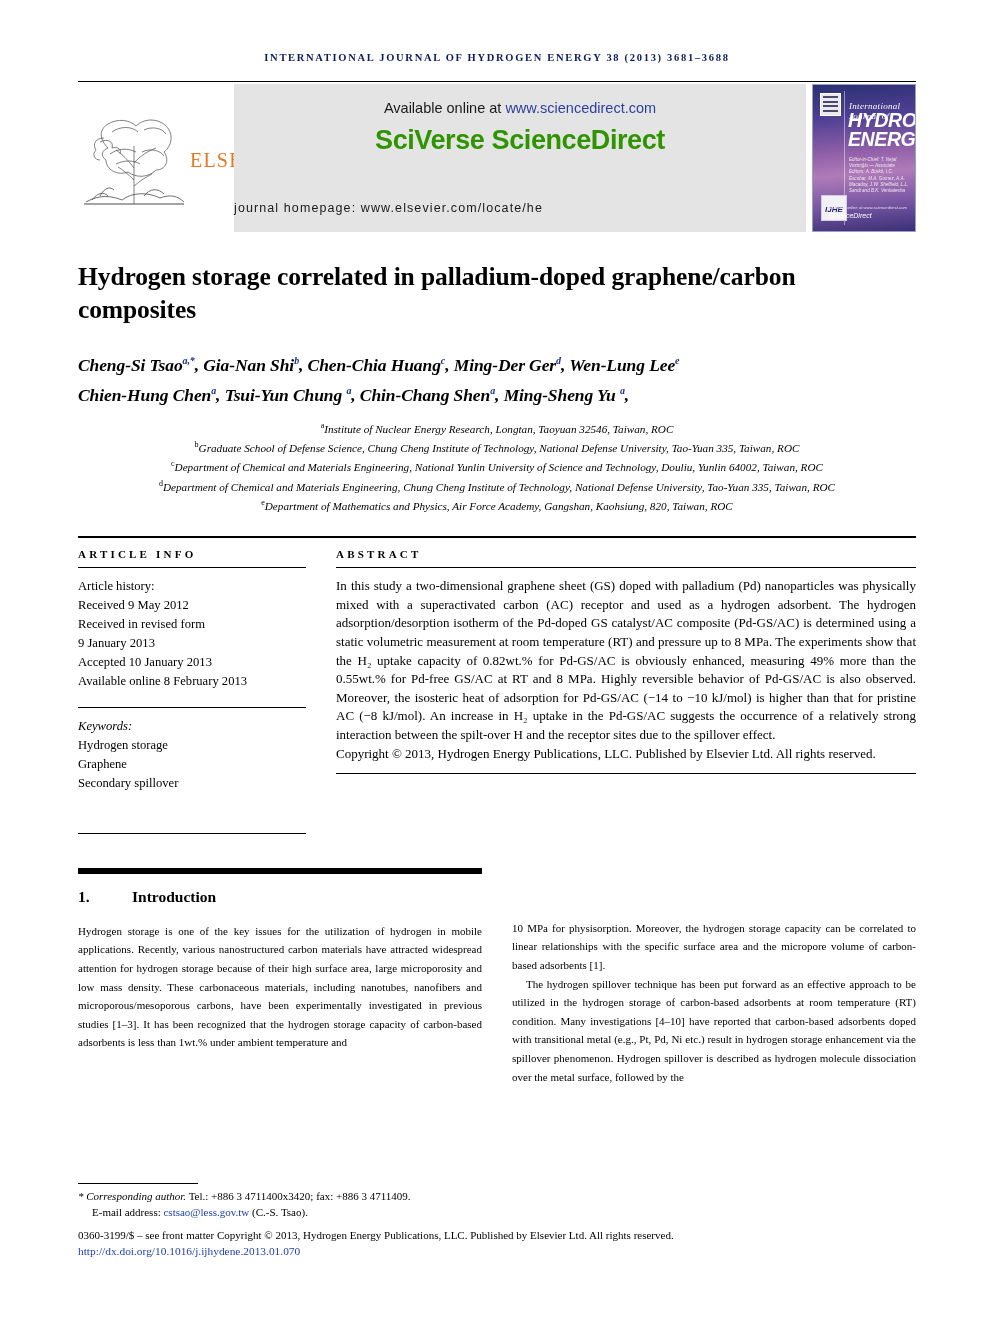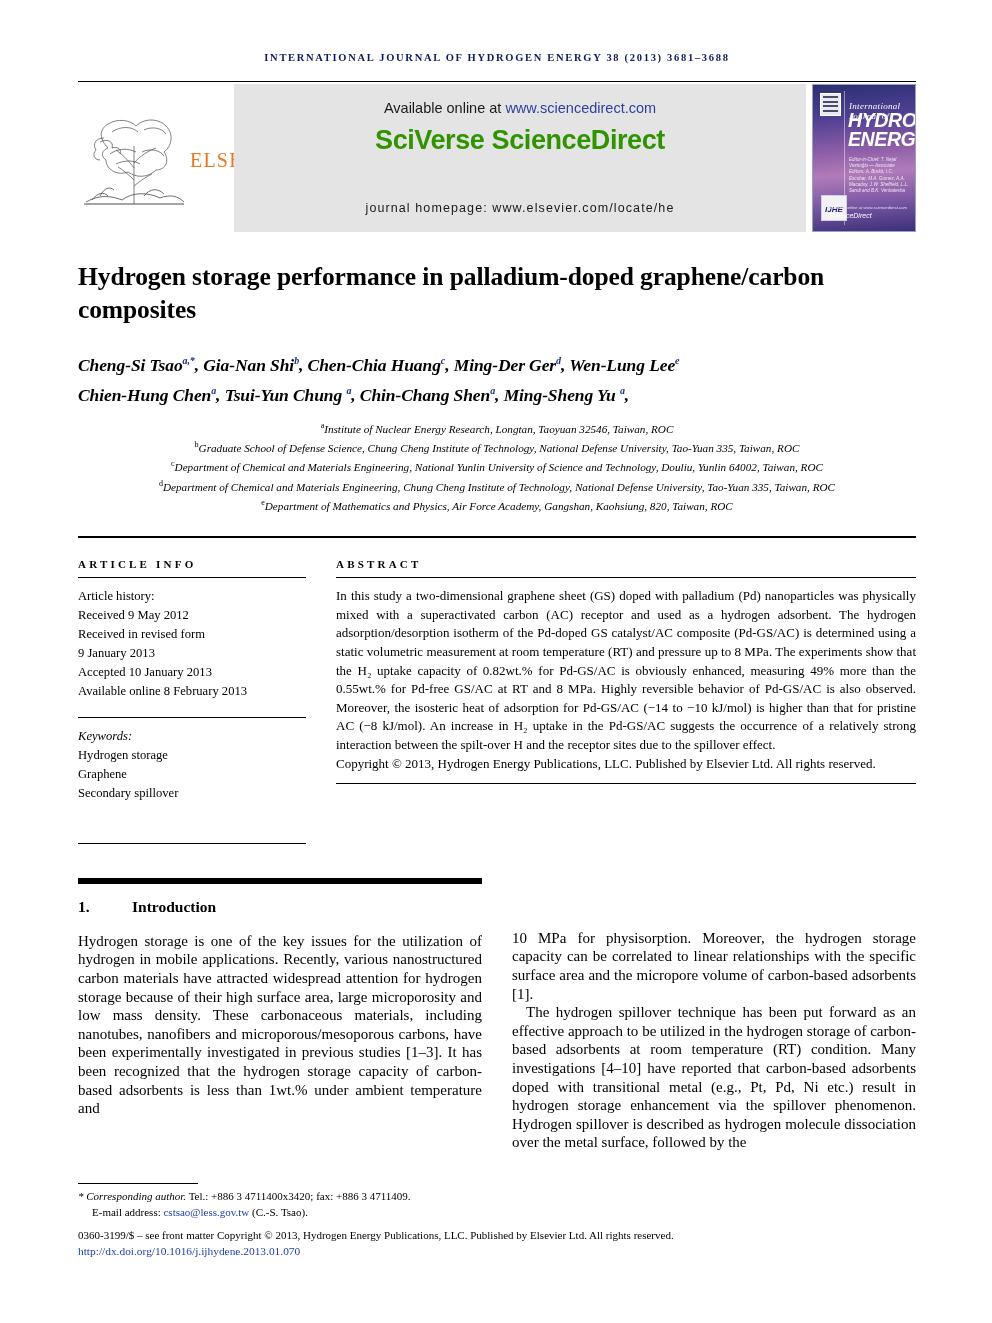--- a/index.html
+++ b/index.html
@@ -87,21 +87,21 @@
     font-size: 27px;
     font-weight: bold;
     color: #2f9400;
     margin-top: 9px;
     letter-spacing: -0.4px;
   }
   .homepage {
     position: absolute;
     bottom: 17px;
     left: 0; right: 0;
-    text-align: center;
+    text-align: left;
     font-family: "Liberation Sans", sans-serif;
     font-size: 12.5px;
     letter-spacing: 1.1px;
     color: #1a1a1a;
   }
   .cover {
     width: 104px;
     flex: none;
     border: 1px solid #9aa0c0;
     box-sizing: border-box;
@@ -177,21 +177,21 @@
     font-style: italic;
     line-height: 15.6px;
     text-align: center;
   }
   .affils sup { font-size: 8px; font-style: normal; }
 
   
   .thickrule { border-top: 2.6px solid #000; margin-top: 22px; }
   .twocol {
     display: flex;
-    margin-top: 20px;
+    margin-top: 10px;
   }
   .col-info { width: 258px; flex: none; padding-right: 30px; box-sizing: border-box; }
   .col-abs  { flex: 1; }
   .sechead {
     font-family: "Liberation Serif", serif;
     font-size: 11px;
     font-weight: bold;
     letter-spacing: 3.2px;
     text-transform: uppercase;
   }
@@ -229,21 +229,21 @@
   h2.secnum {
     font-family: "Liberation Serif", serif;
     font-size: 15.5px;
     font-weight: bold;
     margin: 0 0 16px 0;
     display: flex;
   }
   h2.secnum .n { width: 54px; flex: none; }
   p.body {
     font-family: "Liberation Serif", serif;
-    font-size: 15px;
+    font-size: 11px;
     line-height: 18.6px;
     text-align: justify;
     margin: 0;
     text-indent: 0;
   }
   p.body + p.body { text-indent: 14px; }
 
   
   .footer {
     position: absolute;
@@ -327,21 +327,21 @@
         <div class="cv-eds">Editor-in-Chief: T. Nejat Veziroğlu — Associate Editors: A. Borkö, I.C. Escobar, M.A. Gomez, A.A. Macadoy, J.W. Sheffield, L.L. Sandi and B.K. Venkatesha</div>
         <div class="cv-ihe">IJHE</div>
         <div class="cv-sd">
           <small>Available online at www.sciencedirect.com</small>
           <span>ScienceDirect</span>
         </div>
       </div>
     </div>
   </div>
 
-  <div class="title">Hydrogen storage performance in palladium-doped graphene/carbon composites</div>
+  <div class="title">Hydrogen storage correlated in palladium-doped graphene/carbon composites</div>
 
   <div class="authors">
     <div>
       Cheng-Si Tsao<sup>a,</sup><sup>*</sup>, Gia-Nan Shi<sup>b</sup>, Chen-Chia Huang<sup>c</sup>, Ming-Der Ger<sup>d</sup>, Wen-Lung Lee<sup>e</sup>
     </div>
     <div>
       Chien-Hung Chen<sup>a</sup>, Tsui-Yun Chung <sup>a</sup>, Chin-Chang Shen<sup>a</sup>, Ming-Sheng Yu <sup>a</sup>,
     </div>
   </div>
 

